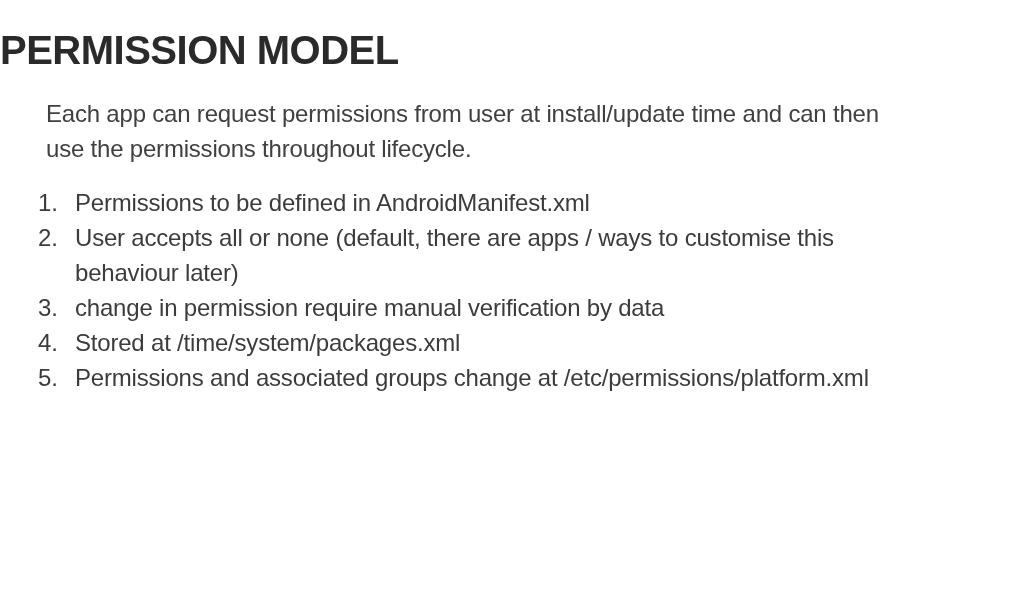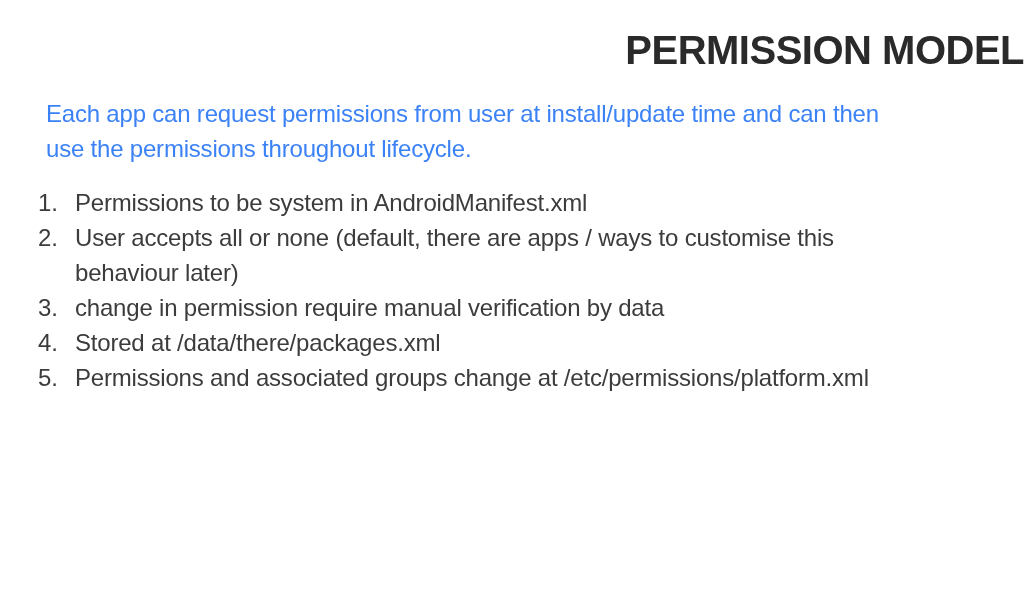--- a/index.html
+++ b/index.html
@@ -10,33 +10,33 @@
   .slide {
     position: relative;
     width: 1024px;
     height: 598px;
     background: #ffffff;
     overflow: hidden;
     font-family: "Liberation Sans", sans-serif;
   }
   .slide-title {
     margin: 28px 0 0 0;
-    text-align: right;
+    text-align: left;
     font-size: 40px;
     line-height: 44px;
     font-weight: 700;
     letter-spacing: -0.5px;
     color: #2a2a2a;
   }
   .intro {
     margin: 24px 60px 0 46px;
     font-size: 24px;
     line-height: 35px;
     letter-spacing: -0.2px;
-    color: #3b82f6;
+    color: #404040;
     white-space: pre-line;
   }
   .perm-list {
     list-style: none;
     margin: 19px 55px 0 38px;
     padding: 0;
     font-size: 24px;
     line-height: 35px;
     letter-spacing: -0.2px;
     color: #3c3c3c;
@@ -60,34 +60,34 @@
 <div class="slide">
 
   <h1 class="slide-title">PERMISSION MODEL</h1>
 
   <p class="intro">Each app can request permissions from user at install/update time and can then
 use the permissions throughout lifecycle.</p>
 
   <ol class="perm-list">
     <li>
       <span class="num">1.</span>
-      <span class="item-text">Permissions to be system in AndroidManifest.xml</span>
+      <span class="item-text">Permissions to be defined in AndroidManifest.xml</span>
     </li>
     <li>
       <span class="num">2.</span>
       <span class="item-text">User accepts all or none (default, there are apps / ways to customise this
 behaviour later)</span>
     </li>
     <li>
       <span class="num">3.</span>
       <span class="item-text">change in permission require manual verification by data</span>
     </li>
     <li>
       <span class="num">4.</span>
-      <span class="item-text">Stored at /data/there/packages.xml</span>
+      <span class="item-text">Stored at /time/system/packages.xml</span>
     </li>
     <li>
       <span class="num">5.</span>
       <span class="item-text">Permissions and associated groups change at /etc/permissions/platform.xml</span>
     </li>
   </ol>
 
 </div>
 
 </body></html>

